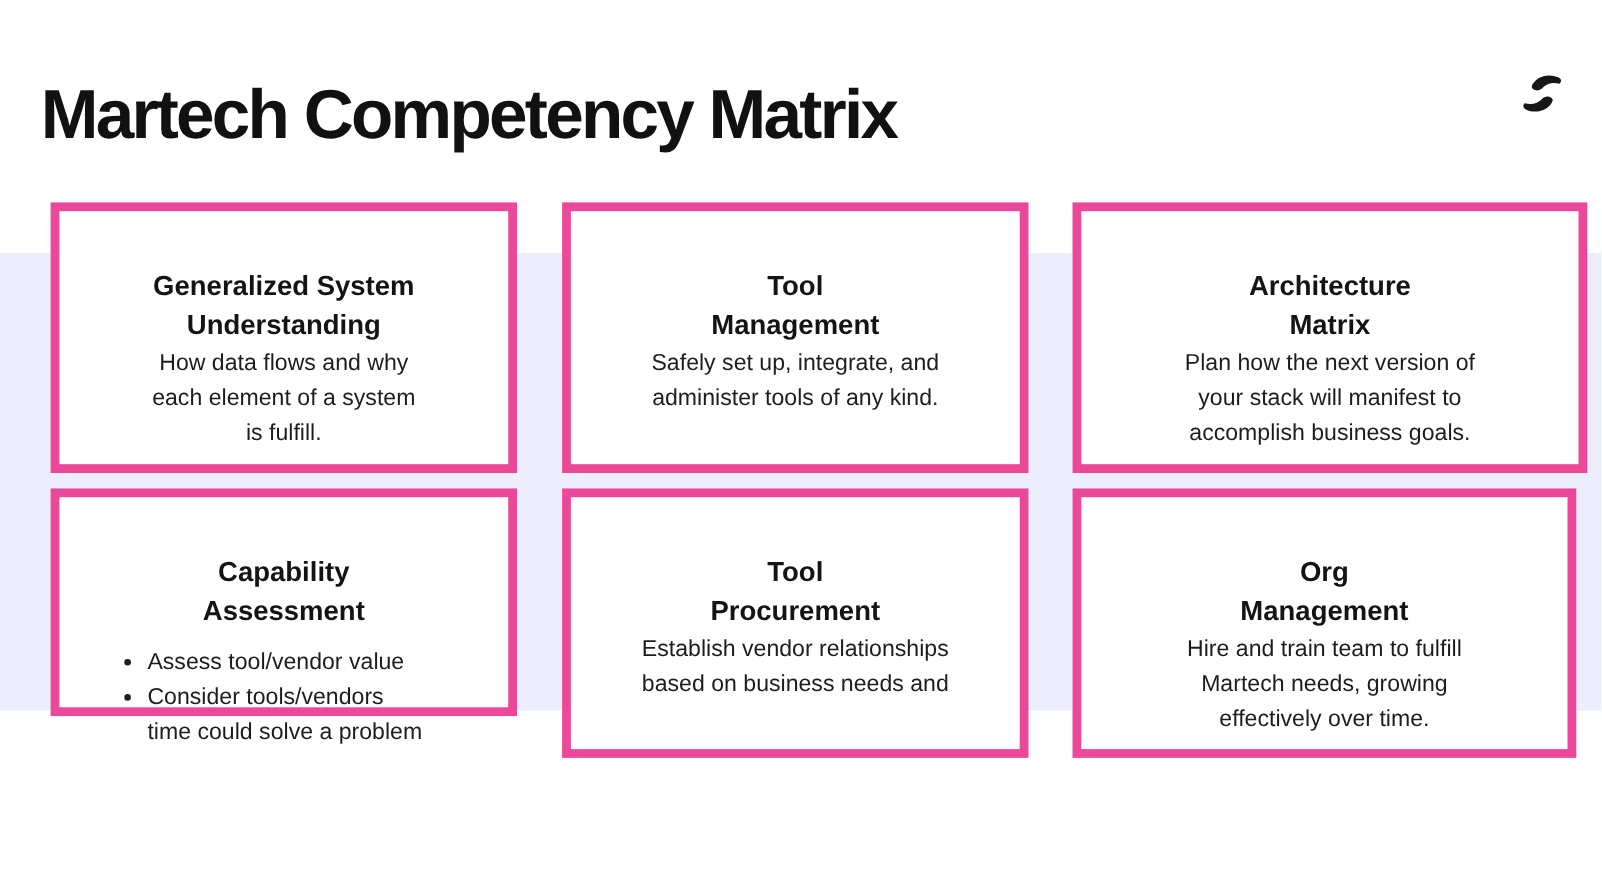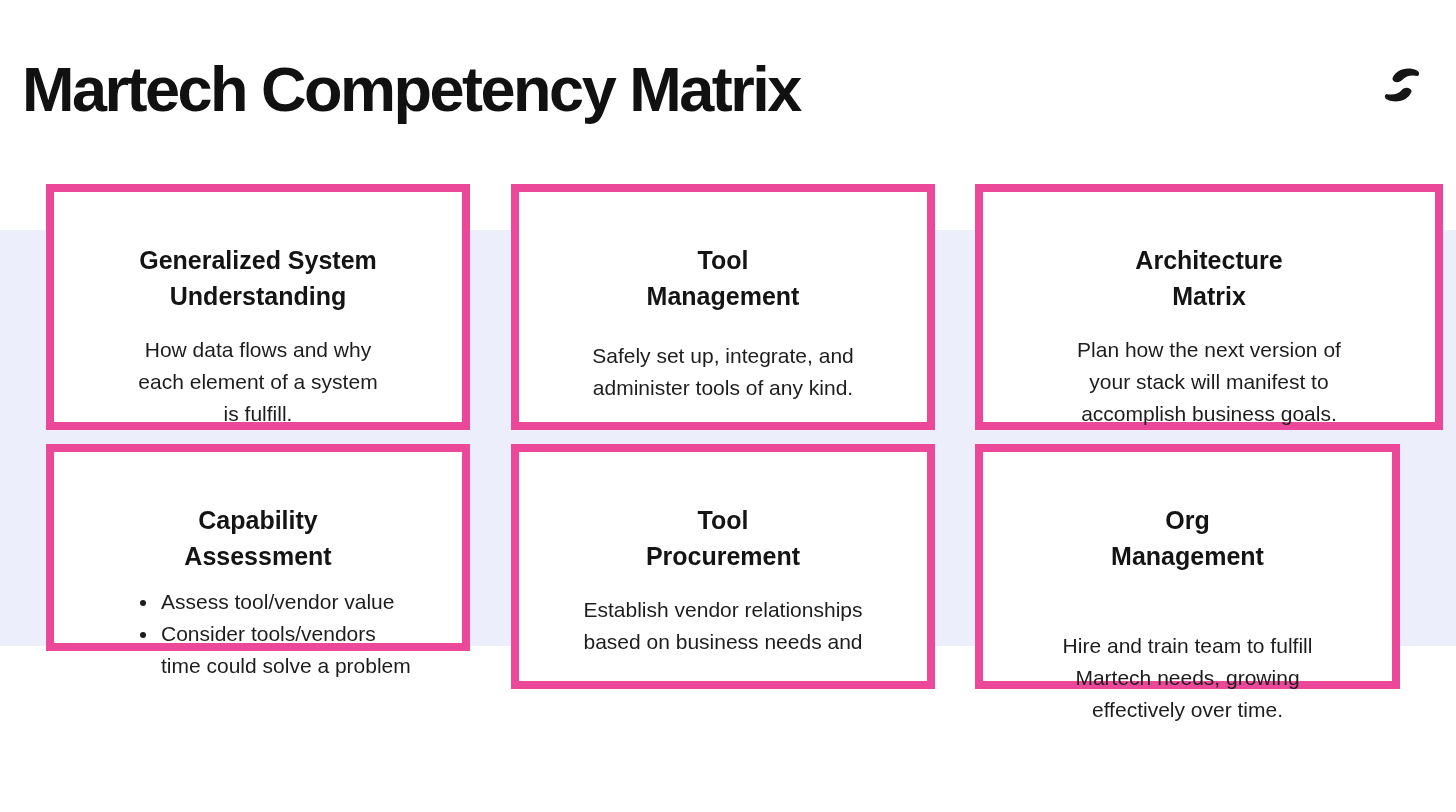--- a/index.html
+++ b/index.html
@@ -17,21 +17,21 @@
     left: 0;
     top: 230px;
     width: 1456px;
     height: 416px;
     background: #ECEFFB;
   }
   .page-title {
     position: absolute;
     left: 21px;
     top: 52px;
-    margin: 1px;
+    margin: 16px;
     font-size: 63px;
     font-weight: 700;
     letter-spacing: -2.5px;
     color: #111111;
     white-space: nowrap;
   }
   .logo {
     position: absolute;
     left: 1381px;
     top: 64px;
@@ -49,43 +49,43 @@
     padding-top: 50px;
   }
   .card-title {
     font-size: 25px;
     font-weight: 700;
     line-height: 36px;
     text-align: center;
     color: #141414;
   }
   .card-body {
-    margin-top: 20px;
+    margin-top: 0;
     font-size: 21px;
     line-height: 32px;
     text-align: center;
     color: #1d1d1d;
   }
   .card-bullets {
     margin: 12px 0 0 0;
     align-self: flex-start;
     margin-left: 52px;
     padding-left: 26px;
     font-size: 21px;
     line-height: 32px;
     text-align: left;
     color: #1d1d1d;
   }
-  .card-bullets li { padding-left: 2px; margin-left: 27px; }
+  .card-bullets li { padding-left: 2px; }
   .c1 { left: 46px;  top: 184px; width: 424px; height: 246px; }
   .c2 { left: 511px; top: 184px; width: 424px; height: 246px; }
   .c3 { left: 975px; top: 184px; width: 468px; height: 246px; }
   .c4 { left: 46px;  top: 444px; width: 424px; height: 207px; }
   .c5 { left: 511px; top: 444px; width: 424px; height: 245px; }
-  .c6 { left: 975px; top: 444px; width: 425px; height: 245px; gap: 36px; }
+  .c6 { left: 975px; top: 444px; width: 458px; height: 245px; }
 </style>
 </head>
 <body>
 
 <div class="slide">
 
   <div class="band"></div>
 
   <h1 class="page-title">Martech Competency Matrix</h1>
 
@@ -104,21 +104,21 @@
       <div>each element of a system</div>
       <div>is fulfill.</div>
     </div>
   </div>
 
   <div class="card c2">
     <div class="card-title">
       <div>Tool</div>
       <div>Management</div>
     </div>
-    <div class="card-body" style="margin-top:26px">
+    <div class="card-body" style="">
       <div>Safely set up, integrate, and</div>
       <div>administer tools of any kind.</div>
     </div>
   </div>
 
   <div class="card c3">
     <div class="card-title">
       <div>Architecture</div>
       <div>Matrix</div>
     </div>

